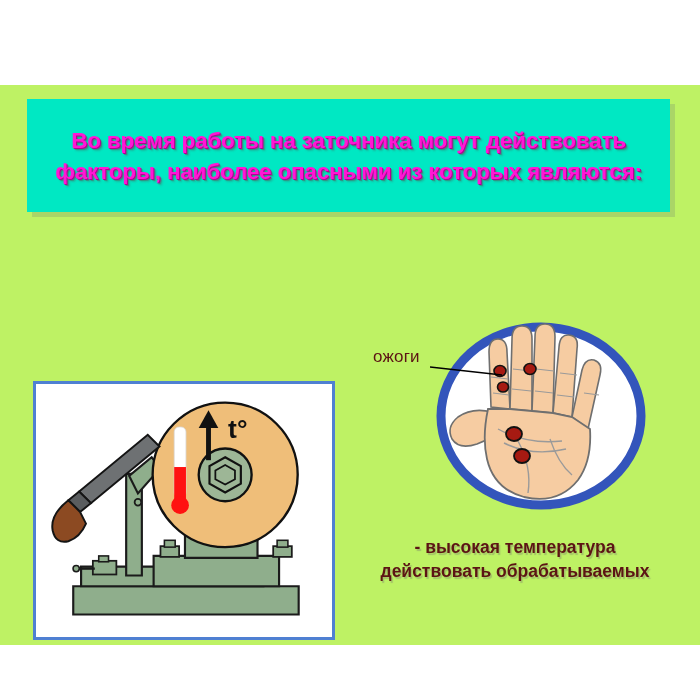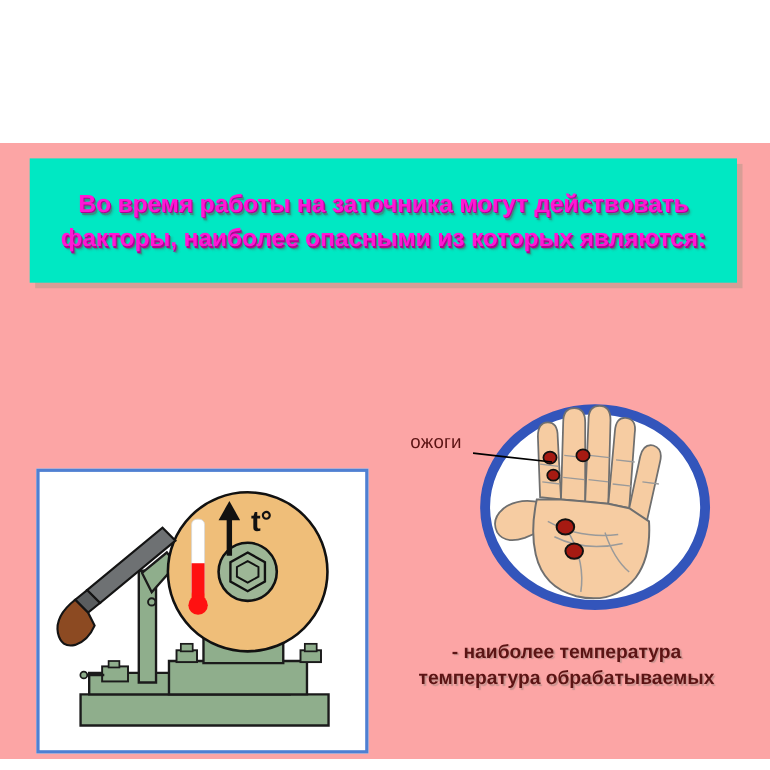--- a/index.html
+++ b/index.html
@@ -15,22 +15,21 @@
     overflow: hidden;
   }
 
   
   #slide {
     position: absolute;
     left: 0;
     top: 85px;
     width: 700px;
     height: 560px;
-    background: #fca5a5;
-    margin-top: 45px;
+    background: #bef264;
   }
 
   
   #title-banner {
     position: absolute;
     left: 27px;
     top: 14px;
     width: 643px;
     height: 113px;
     background: #00E8C3;
@@ -223,17 +222,17 @@
       </g>
     </svg>
   </div>
 
   <div id="burns-label">ожоги</div>
   <svg id="burns-leader" viewBox="0 0 72 10" preserveAspectRatio="none">
     <line x1="0" y1="1" x2="72" y2="9" stroke="#000000" stroke-width="1.6"></line>
   </svg>
 
   <div id="caption">
-    <span class="caption-line">- наиболее температура</span>
-    <span class="caption-line">температура обрабатываемых</span>
+    <span class="caption-line">- высокая температура</span>
+    <span class="caption-line">действовать обрабатываемых</span>
   </div>
 
 </div>
 
 </body></html>

